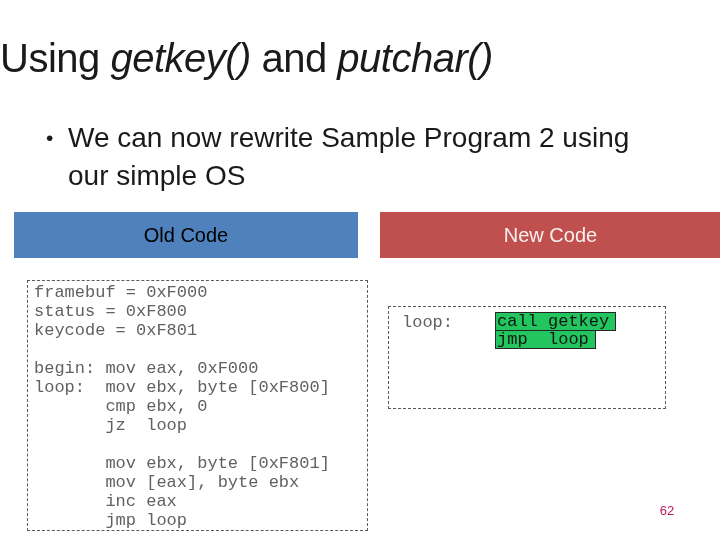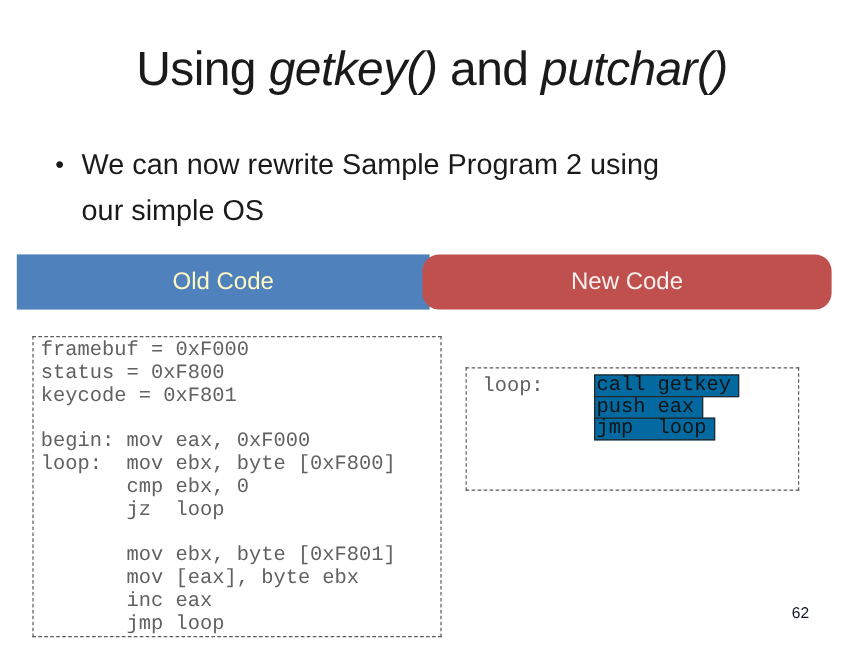--- a/index.html
+++ b/index.html
@@ -12,21 +12,20 @@
     font-family: "Liberation Sans", sans-serif;
   }
 
   
   .title {
     position: absolute;
     top: 36px;
     left: 0;
     width: 720px;
     margin: 0;
-    text-align: center;
     font-size: 40px;
     font-weight: 400;
     color: #1a1a1a;
     letter-spacing: -0.5px;
     white-space: nowrap;
   }
   .title em { font-style: italic; }
 
   
   .bullet-row {
@@ -38,48 +37,47 @@
     align-items: flex-start;
   }
   .bullet-marker {
     flex: none;
     width: 22px;
     font-size: 21px;
     line-height: 38px;
     color: #1a1a1a;
   }
   .bullet-text {
-    font-size: 24px;
+    font-size: 28px;
     line-height: 38px;
     color: #1a1a1a;
     white-space: pre-line;
   }
 
   
   .header-bar {
     position: absolute;
     top: 212px;
     height: 46px;
     display: flex;
     align-items: center;
     justify-content: center;
     font-size: 20px;
   }
   .header-bar.old {
     left: 14px;
     width: 344px;
     background: #4f81bd;
-    color: #fef9c3;
+    color: #000000;
   }
   .header-bar.new {
-    left: 352px;
+    left: 380px;
     width: 341px;
     background: #c0504d;
     color: #f7f0ee;
-    border-radius: 14px;
   }
 
   
   .code-box {
     position: absolute;
     box-sizing: border-box;
     border: 1px dashed #5a5a5a;
     font-family: "Liberation Mono", monospace;
     color: #616161;
   }
@@ -112,41 +110,41 @@
   .hl-stack {
     position: absolute;
     left: 106px;
     top: 5px;
     display: flex;
     flex-direction: column;
     align-items: flex-start;
   }
   .hl-line {
     display: inline-block;
-    background: #0369a1;
+    background: #22c55e;
     border: 1px solid #262626;
     margin-top: -1px;
     padding: 0 6px 0 1px;
     font-family: "Liberation Mono", monospace;
     font-size: 17px;
     line-height: 17px;
     color: #141414;
     white-space: pre;
   }
   .hl-line:first-child { margin-top: 0; }
 
   
   .page-number {
     position: absolute;
     left: 650px;
     top: 503px;
     width: 34px;
     text-align: center;
     font-size: 13px;
-    color: #0f172a;
+    color: #be185d;
   }
 </style>
 </head>
 <body>
 
 <div class="slide">
 
   <h1 class="title"><span>Using </span><em>getkey()</em><span> and </span><em>putchar()</em></h1>
 
   <div class="bullet-row">
@@ -174,20 +172,19 @@
 
        mov ebx, byte [0xF801]
        mov [eax], byte ebx
        inc eax
        jmp loop</pre>
 
   <div class="code-box new-code">
     <span class="loop-label">loop:</span>
     <div class="hl-stack">
       <span class="hl-line">call getkey</span>
-      <span class="hl-line">push eax</span>
       <span class="hl-line">jmp  loop</span>
     </div>
   </div>
 
   <div class="page-number">62</div>
 
 </div>
 
 </body></html>

